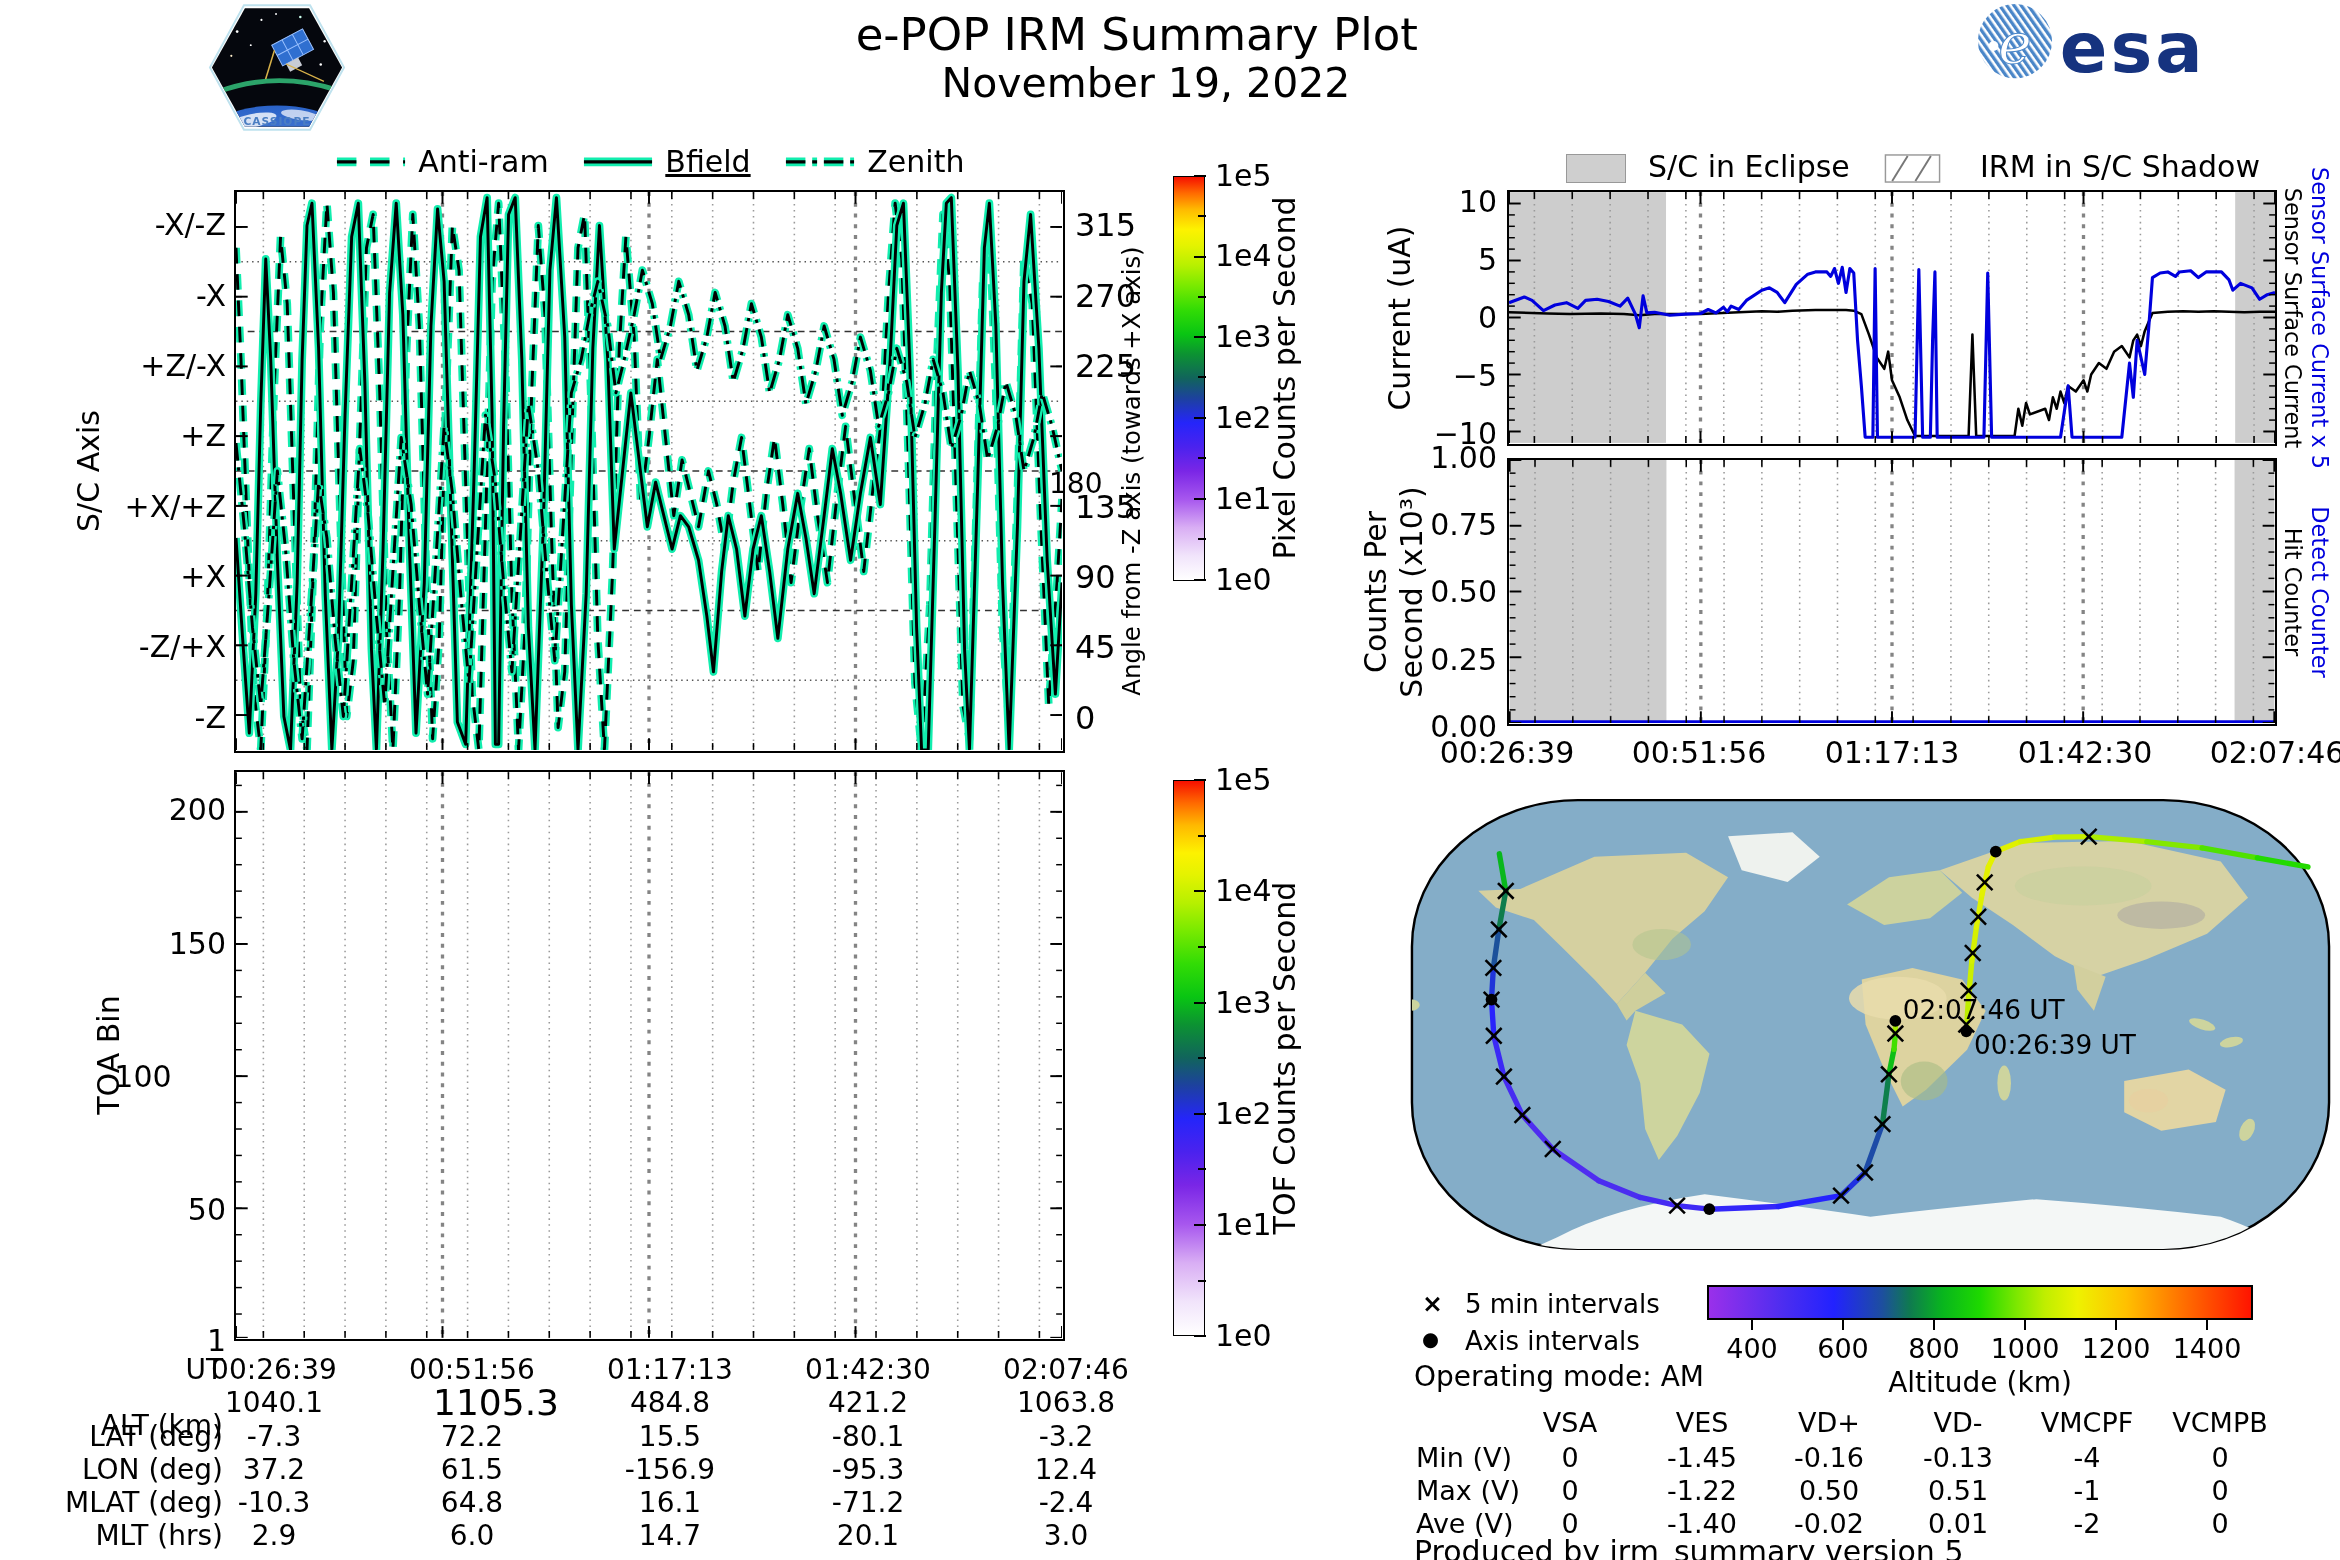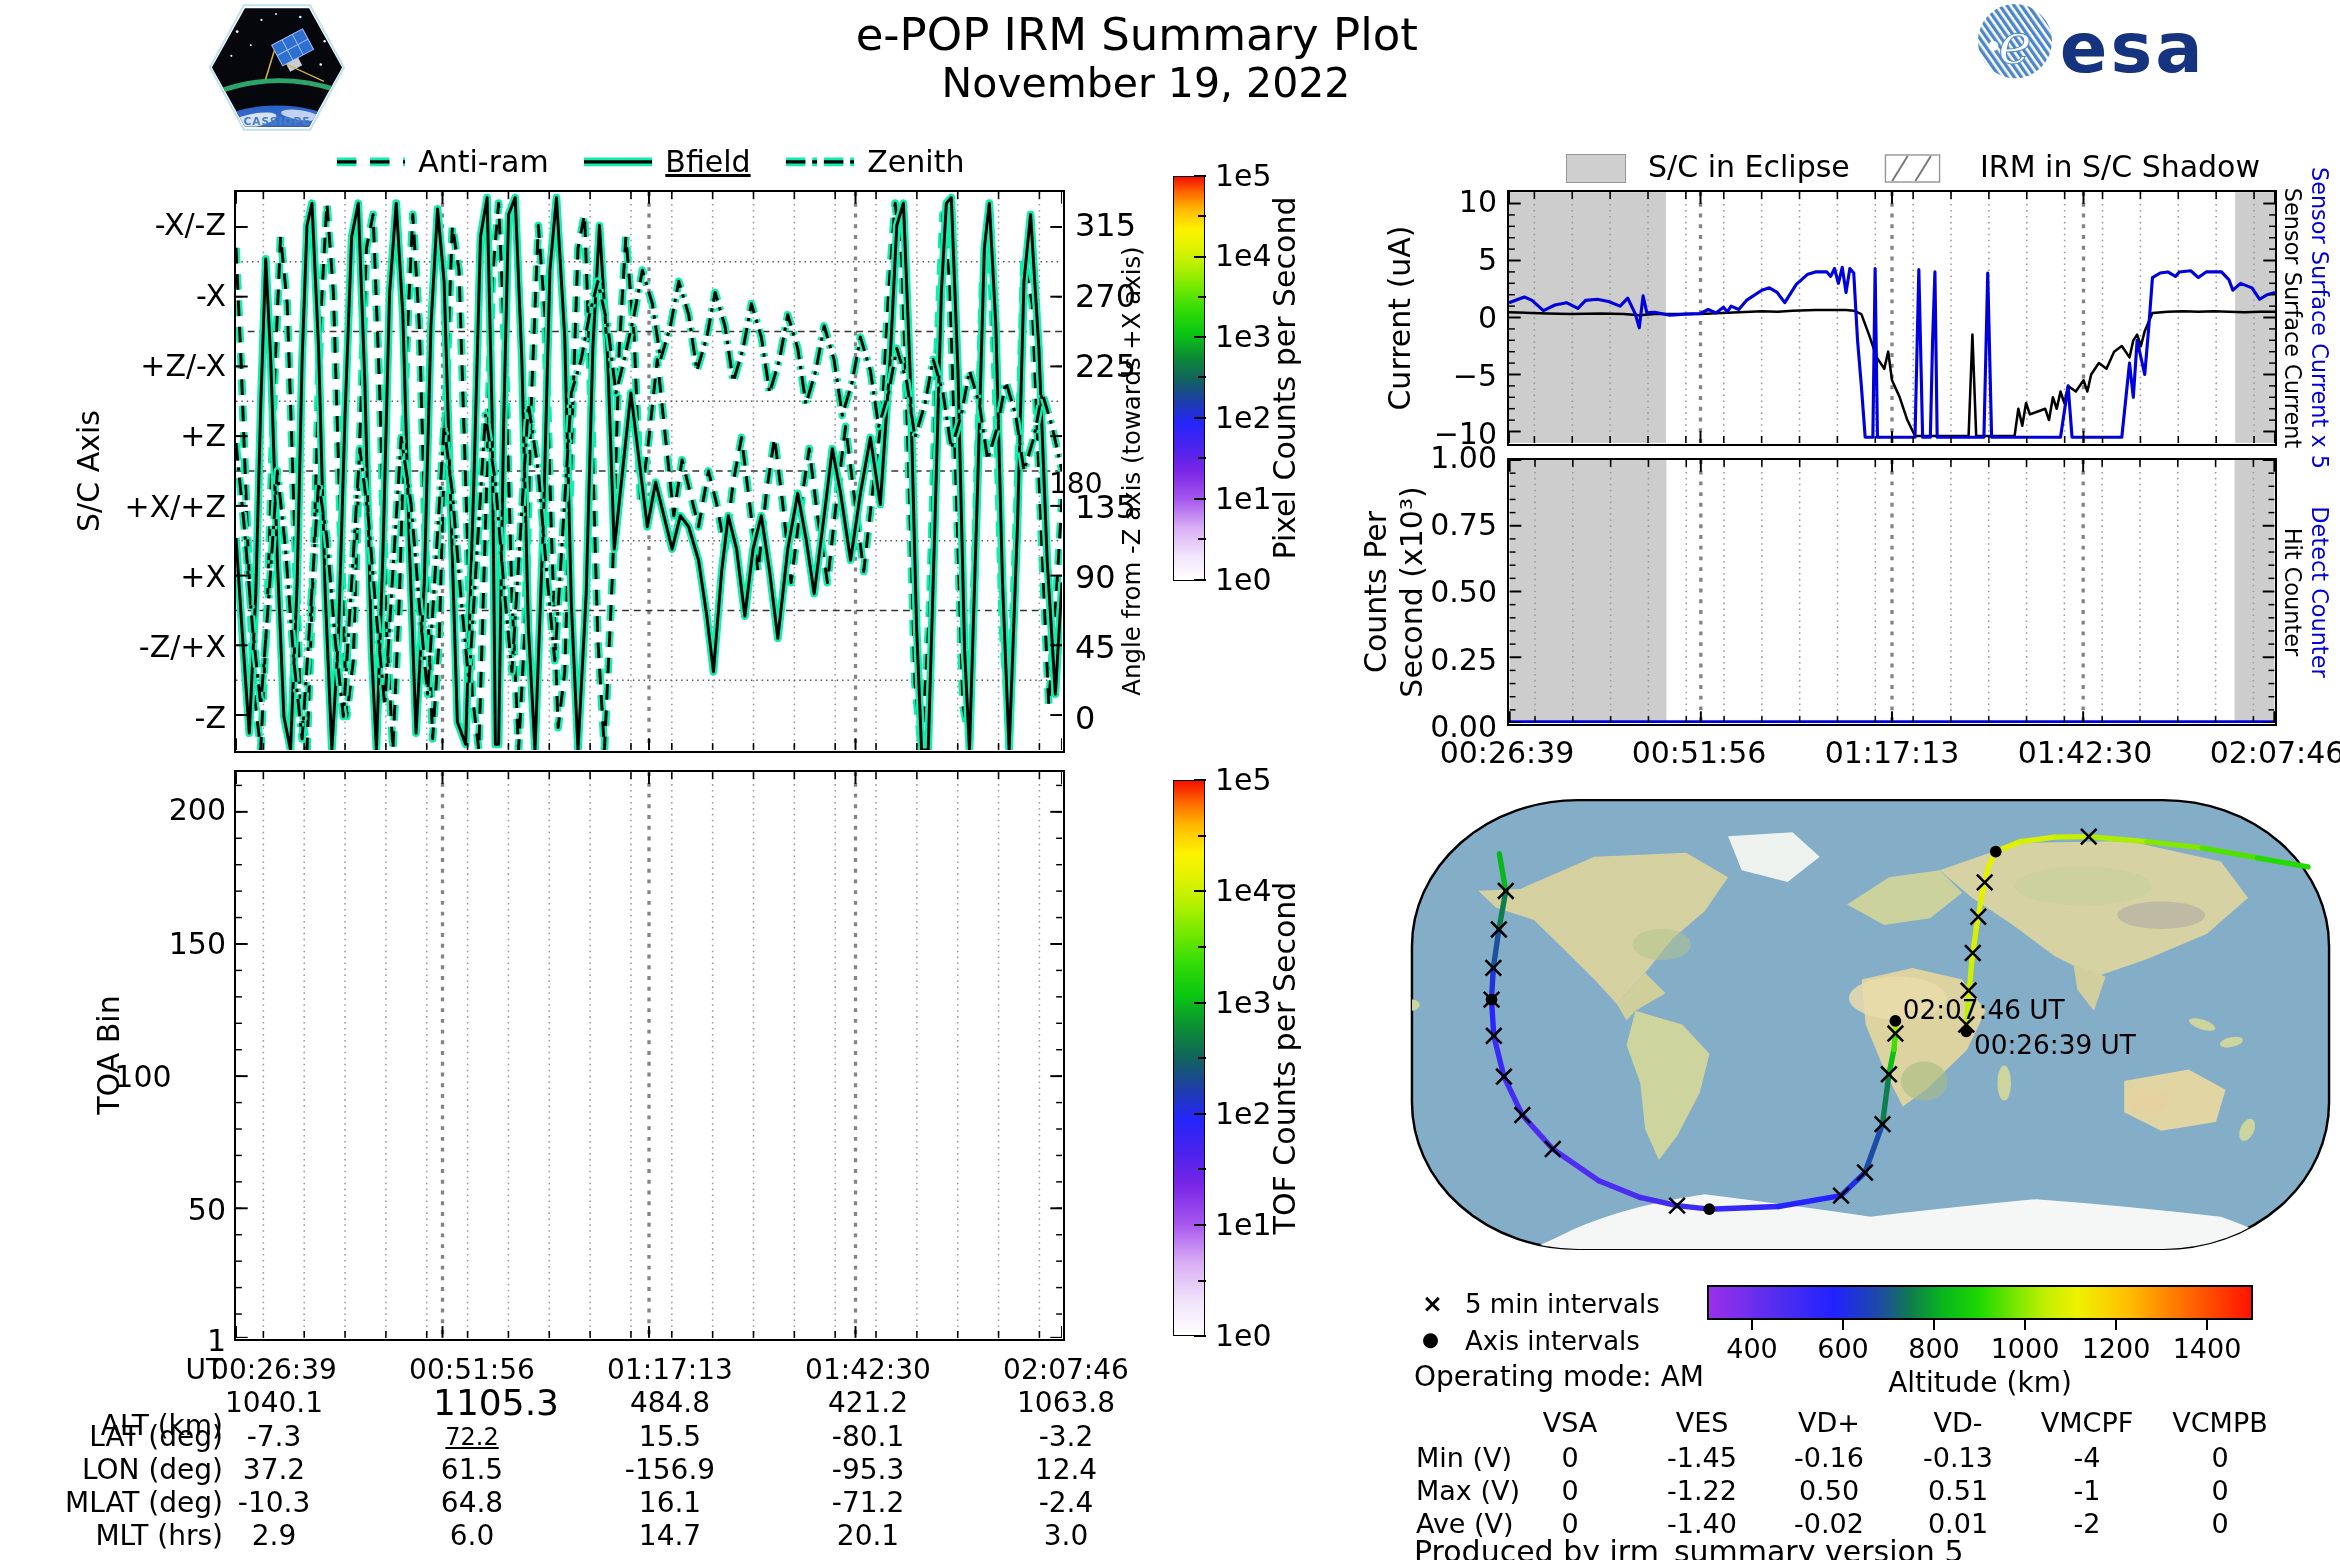--- a/index.html
+++ b/index.html
@@ -851,21 +851,21 @@
     <div class="ticklab" style="font-size: 28px; left: 868px; top: 1370px; transform: translate(-50%, -50%);">01:42:30</div>
     <div class="ticklab" style="font-size: 28px; left: 1066px; top: 1370px; transform: translate(-50%, -50%);">02:07:46</div>
     <div class="ticklab" style="font-size: 28px; left: 57px; width: 166px; text-align: right; top: 1410px; transform: translateY(-50%); margin-top: 16px;">ALT (km)</div>
     <div class="ticklab" style="font-size: 28px; left: 274px; top: 1403px; transform: translate(-50%, -50%);">1040.1</div>
     <div class="ticklab" style="font-size: 36px; left: 496px; top: 1403px; transform: translate(-50%, -50%);">1105.3</div>
     <div class="ticklab" style="font-size: 28px; left: 670px; top: 1403px; transform: translate(-50%, -50%);">484.8</div>
     <div class="ticklab" style="font-size: 28px; left: 868px; top: 1403px; transform: translate(-50%, -50%);">421.2</div>
     <div class="ticklab" style="font-size: 28px; left: 1066px; top: 1403px; transform: translate(-50%, -50%);">1063.8</div>
     <div class="ticklab" style="font-size: 28px; left: 57px; width: 166px; text-align: right; top: 1437px; transform: translateY(-50%);">LAT (deg)</div>
     <div class="ticklab" style="font-size: 28px; left: 274px; top: 1437px; transform: translate(-50%, -50%);">-7.3</div>
-    <div class="ticklab" style="font-size: 24px; left: 472px; top: 1437px; transform: translate(-50%, -50%); text-decoration: underline;">72.2</div>
+    <div class="ticklab" style="font-size: 28px; left: 472px; top: 1437px; transform: translate(-50%, -50%);">72.2</div>
     <div class="ticklab" style="font-size: 28px; left: 670px; top: 1437px; transform: translate(-50%, -50%);">15.5</div>
     <div class="ticklab" style="font-size: 28px; left: 868px; top: 1437px; transform: translate(-50%, -50%);">-80.1</div>
     <div class="ticklab" style="font-size: 28px; left: 1066px; top: 1437px; transform: translate(-50%, -50%);">-3.2</div>
     <div class="ticklab" style="font-size: 28px; left: 57px; width: 166px; text-align: right; top: 1470px; transform: translateY(-50%);">LON (deg)</div>
     <div class="ticklab" style="font-size: 28px; left: 274px; top: 1470px; transform: translate(-50%, -50%);">37.2</div>
     <div class="ticklab" style="font-size: 28px; left: 472px; top: 1470px; transform: translate(-50%, -50%);">61.5</div>
     <div class="ticklab" style="font-size: 28px; left: 670px; top: 1470px; transform: translate(-50%, -50%);">-156.9</div>
     <div class="ticklab" style="font-size: 28px; left: 868px; top: 1470px; transform: translate(-50%, -50%);">-95.3</div>
     <div class="ticklab" style="font-size: 28px; left: 1066px; top: 1470px; transform: translate(-50%, -50%);">12.4</div>
     <div class="ticklab" style="font-size: 28px; left: 57px; width: 166px; text-align: right; top: 1503px; transform: translateY(-50%);">MLAT (deg)</div>

